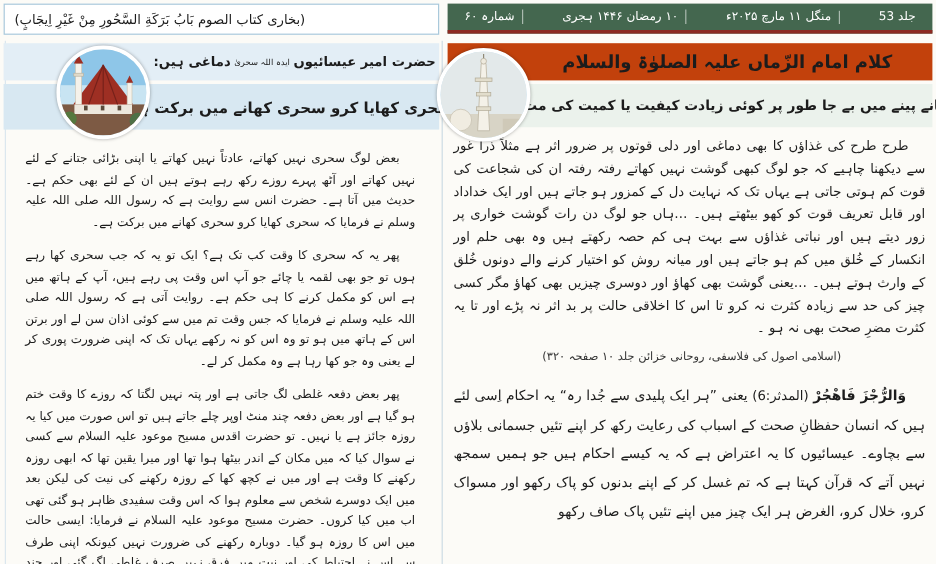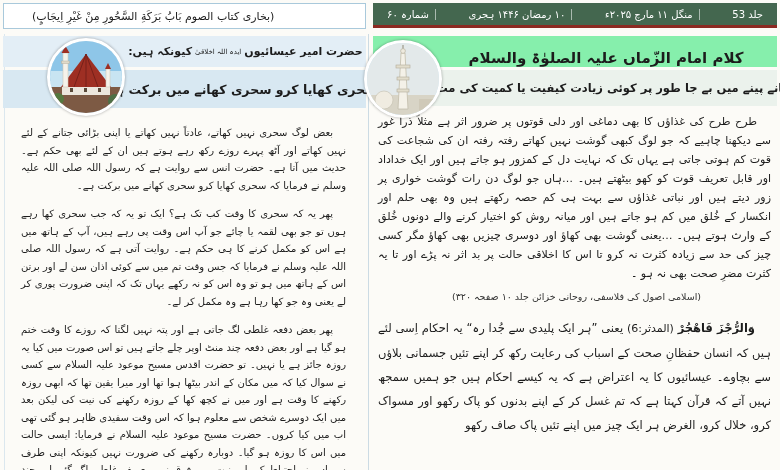--- a/index.html
+++ b/index.html
@@ -14,29 +14,29 @@
     background:#44674f;border-bottom:3px solid #8c2a22;
     color:#ffffff;display:flex;align-items:center;justify-content:space-between;
     font-size:10px;padding:0 8px;box-sizing:border-box;white-space:nowrap;
   }
   .masthead-item{padding:0 6px;}
   .masthead-item + .masthead-item{border-right:1px solid rgba(255,255,255,.55);}
   .ref-box{
     position:absolute;top:3px;left:3px;width:363px;height:26px;
     background:#ffffff;border:1px solid #a9c9db;box-sizing:border-box;
     display:flex;align-items:center;justify-content:flex-end;
-    font-size:11px;padding-left:28px;white-space:nowrap;overflow:hidden;
+    font-size:11px;padding-left:8px;white-space:nowrap;overflow:hidden;
   }
   
   .col-divider{position:absolute;top:34px;bottom:0;left:368px;width:1px;background:#ccdbe4;}
   .page-left-line{position:absolute;top:34px;bottom:0;left:4px;width:1px;background:#dbe7ee;}
   
   .rc-kicker{
-    position:absolute;top:36px;right:3px;width:404px;height:31px;background:#86efac;
-    display:flex;align-items:flex-end;justify-content:center;
+    position:absolute;top:36px;right:3px;width:404px;height:31px;background:#c2410c;
+    display:flex;align-items:center;justify-content:center;
     font-weight:bold;font-size:15px;padding-left:62px;box-sizing:border-box;white-space:nowrap;
   }
   .rc-headline{
     position:absolute;top:70px;right:3px;width:404px;height:36px;background:#ebf2ec;
     display:flex;align-items:center;justify-content:center;
     font-weight:bold;font-size:11.5px;padding-left:58px;box-sizing:border-box;white-space:nowrap;
   }
   .lc-kicker{
     position:absolute;top:36px;left:3px;width:363px;height:31px;background:#e3eef6;
     display:flex;align-items:center;justify-content:center;
@@ -114,22 +114,22 @@
   </div>
 
   <div class="rc-body">
     <p class="rc-quote">طرح طرح کی غذاؤں کا بھی دماغی اور دلی قوتوں پر ضرور اثر ہے مثلاً ذرا غور سے دیکھنا چاہیے کہ جو لوگ کبھی گوشت نہیں کھاتے رفتہ رفتہ ان کی شجاعت کی قوت کم ہوتی جاتی ہے یہاں تک کہ نہایت دل کے کمزور ہو جاتے ہیں اور ایک خداداد اور قابل تعریف قوت کو کھو بیٹھتے ہیں۔ …ہاں جو لوگ دن رات گوشت خواری پر زور دیتے ہیں اور نباتی غذاؤں سے بہت ہی کم حصہ رکھتے ہیں وہ بھی حلم اور انکسار کے خُلق میں کم ہو جاتے ہیں اور میانہ روش کو اختیار کرنے والے دونوں خُلق کے وارث ہوتے ہیں۔ …یعنی گوشت بھی کھاؤ اور دوسری چیزیں بھی کھاؤ مگر کسی چیز کی حد سے زیادہ کثرت نہ کرو تا اس کا اخلاقی حالت پر بد اثر نہ پڑے اور تا یہ کثرت مضرِ صحت بھی نہ ہو ۔</p>
     <p class="rc-citation">(اسلامی اصول کی فلاسفی، روحانی خزائن جلد ۱۰ صفحہ ۳۲۰)</p>
     <p class="rc-para2"><b>وَالرُّجْزَ فَاهْجُرْ</b> <span class="vref">(المدثر:6)</span> <span>یعنی ”ہر ایک پلیدی سے جُدا رہ“ یہ احکام اِسی لئے ہیں کہ انسان حفظانِ صحت کے اسباب کی رعایت رکھ کر اپنے تئیں جسمانی بلاؤں سے بچاوے۔ عیسائیوں کا یہ اعتراض ہے کہ یہ کیسے احکام ہیں جو ہمیں سمجھ نہیں آتے کہ قرآن کہتا ہے کہ تم غسل کر کے اپنے بدنوں کو پاک رکھو اور مسواک کرو، خلال کرو، الغرض ہر ایک چیز میں اپنے تئیں پاک صاف رکھو</span></p>
   </div>
 
   <div class="lc-kicker">
     <span>حضرت امیر عیسائیوں</span>
-    <span class="sup">ایدہ اللہ اخلاقیٰ</span>
-    <span>کیونکہ ہیں:</span>
+    <span class="sup">ایدہ اللہ سحریٰ</span>
+    <span>دماغی ہیں:</span>
   </div>
   <div class="lc-headline">
     <span>سحری کھایا کرو سحری کھانے میں برکت ہے</span>
   </div>
 
   <div class="circle lc-circle">
     <svg viewBox="0 0 72 72">
       <rect x="0" y="0" width="72" height="40" fill="#8ec6e8"></rect>
       <rect x="0" y="30" width="72" height="18" fill="#c8e4f2"></rect>
       <rect x="0" y="46" width="72" height="26" fill="#7d5a44"></rect>

